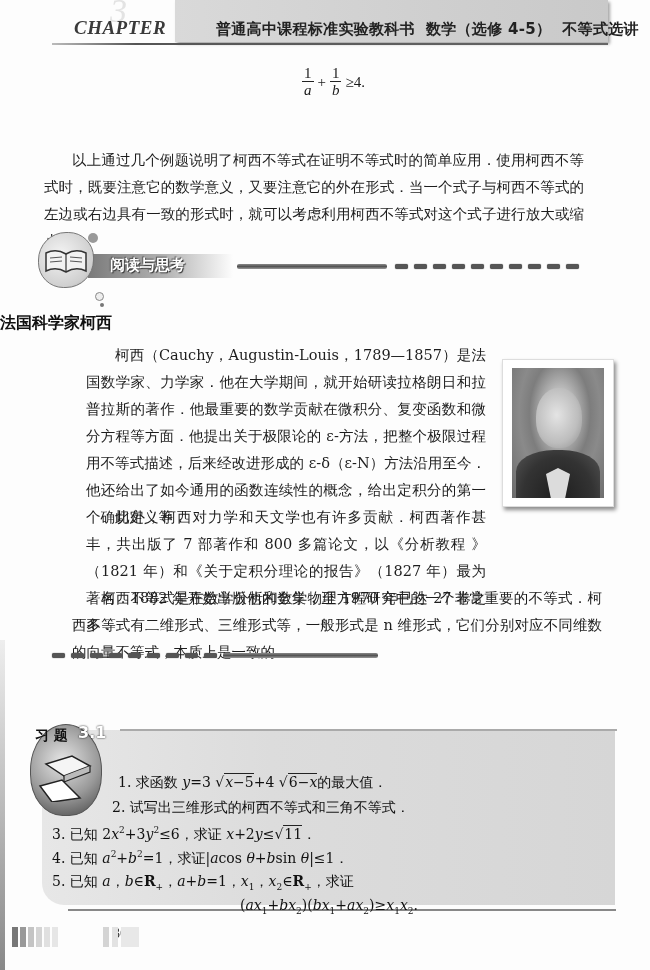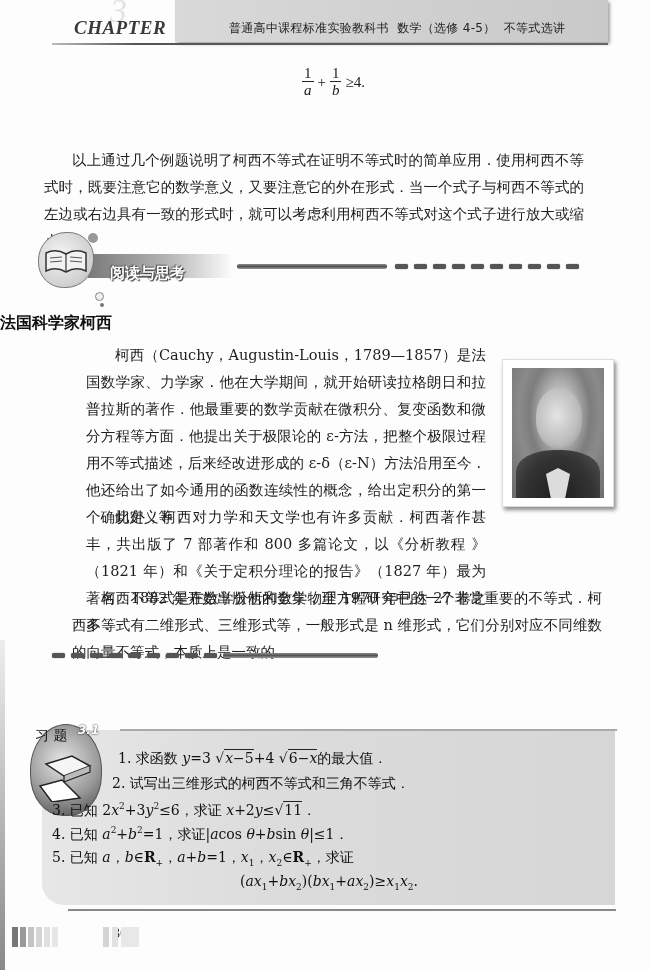--- a/index.html
+++ b/index.html
@@ -23,21 +23,21 @@
   }
   .chapter-num {
     position:absolute; left:110px; top:-8px; font-size:34px; color:#e3e3e3; font-style:italic;
     font-family:"Liberation Serif",serif;
   }
   .header-rule {
     position:absolute; left:52px; top:43px; width:556px; height:2px;
     background:linear-gradient(90deg,#bbb,#555 15%,#666);
   }
   .header-title {
-    position:absolute; left:229px; top:20px; font-size:12px; color:#222; font-weight:normal;
+    position:absolute; left:216px; top:20px; font-size:15px; color:#222; font-weight:bold;
     font-family:"DejaVu Sans","Liberation Sans",sans-serif; letter-spacing:0.3px; white-space:pre;
   }
 
   
   .formula { position:absolute; left:300px; top:66px; font-size:15px; display:flex; align-items:center; }
   .frac { display:inline-flex; flex-direction:column; align-items:center; margin:0 2px; }
   .frac .num { border-bottom:1px solid #222; padding:0 2px; line-height:15px; }
   .frac .den { font-style:italic; line-height:16px; }
   .op { margin:0 2px; }
 
@@ -55,21 +55,21 @@
   }
   .cloud-dot1 { position:absolute; left:88px; top:233px; width:10px; height:10px; border-radius:50%; background:#999; }
   .cloud-dot2 { position:absolute; left:95px; top:292px; width:7px; height:7px; border-radius:50%; border:1px solid #888; background:#eee; }
   .cloud-dot3 { position:absolute; left:100px; top:303px; width:4px; height:4px; border-radius:50%; background:#777; }
   .book-icon { position:absolute; left:44px; top:245px; width:44px; height:30px; }
   .reading-banner {
     position:absolute; left:88px; top:254px; width:145px; height:24px;
     background:linear-gradient(90deg,#7a7a7a,#b5b5b5 55%,rgba(240,240,240,0));
   }
   .reading-label {
-    position:absolute; left:110px; top:264px; font-size:15px; font-weight:bold; color:#fff;
+    position:absolute; left:110px; top:256px; font-size:15px; font-weight:bold; color:#fff;
     text-shadow:1px 1px 1px #333,-1px -1px 1px #555;
     font-family:Liberation Mono, monospace;
   }
   .dash-rule { position:absolute; display:flex; align-items:center; }
   .dash-seg { width:13px; height:5px; background:#555; margin-right:6px; border-radius:2px; box-shadow:0 0 1px #333; }
   .long-bar { height:5px; background:linear-gradient(#888,#555 50%,#999); border-radius:2px; }
 
   .section-title {
     position:absolute; left:0; width:650px; top:313px; text-align:left; font-size:16px; font-weight:bold;
     font-family:"DejaVu Sans","Liberation Sans",sans-serif; color:#111;
@@ -103,31 +103,30 @@
     border-radius:0 0 0 22px;
   }
   .ex-topline { position:absolute; left:120px; top:729px; width:497px; height:2px; background:#aaa; }
   .ex-bottomline { position:absolute; left:68px; top:909px; width:548px; height:2px; background:#888; }
   .ex-badge {
     position:absolute; left:30px; top:724px; width:70px; height:90px; border-radius:50% 50% 45% 45%;
     background:radial-gradient(circle at 45% 40%,#e6e6e6,#999 55%,#444);
     border:1px solid #555;
   }
   .ex-badge-title {
-    position:absolute; left:35px; top:727px; font-size:14px; font-weight:normal; color:#111;
+    position:absolute; left:35px; top:727px; font-size:14px; font-weight:bold; color:#111;
     font-family:"DejaVu Sans","Liberation Sans",sans-serif;
   }
   .ex-badge-num {
-    position:absolute; left:78px; top:723px; font-size:12px; font-weight:bold; color:#fff;
+    position:absolute; left:78px; top:723px; font-size:16px; font-weight:bold; color:#fff;
     text-shadow:0 0 2px #000;
     font-family:"DejaVu Sans","Liberation Sans",sans-serif;
-    font-style:italic;
   }
   .ex-book { position:absolute; left:38px; top:752px; width:60px; height:50px; }
-  .ex-item { position:absolute; font-size:14px; color:#111; white-space:nowrap; font-family:"DejaVu Serif","Liberation Serif",serif; }
+  .ex-item { position:absolute; font-size:14px; color:#111; white-space:nowrap; font-family:"DejaVu Serif","Liberation Serif",serif;margin-top:24px; }
   .it { font-style:italic; }
   .sqrt { border-top:1px solid #222; padding-left:1px; }
   sup, sub { font-size:9px; }
 
   
   .footer-blocks { position:absolute; left:12px; top:927px; display:flex; gap:2px; }
   .fb { width:6px; height:20px; }
   .page-num { position:absolute; left:73px; top:926px; font-size:14px; color:#333; font-family:"Liberation Serif",serif;margin-left:40px; }
   .footer-blocks2 { position:absolute; left:103px; top:927px; display:flex; gap:3px; }
   .left-edge { position:absolute; left:0; top:640px; width:5px; height:330px; background:linear-gradient(#eee,#888); }

